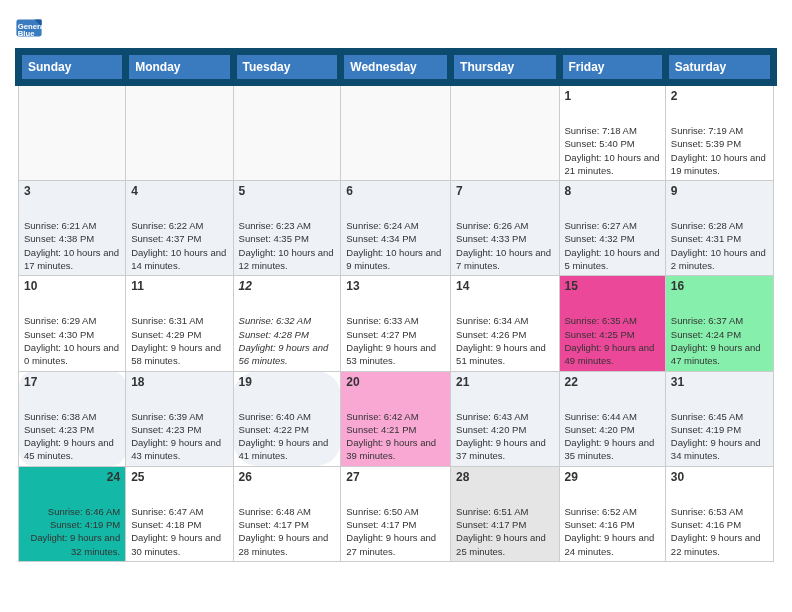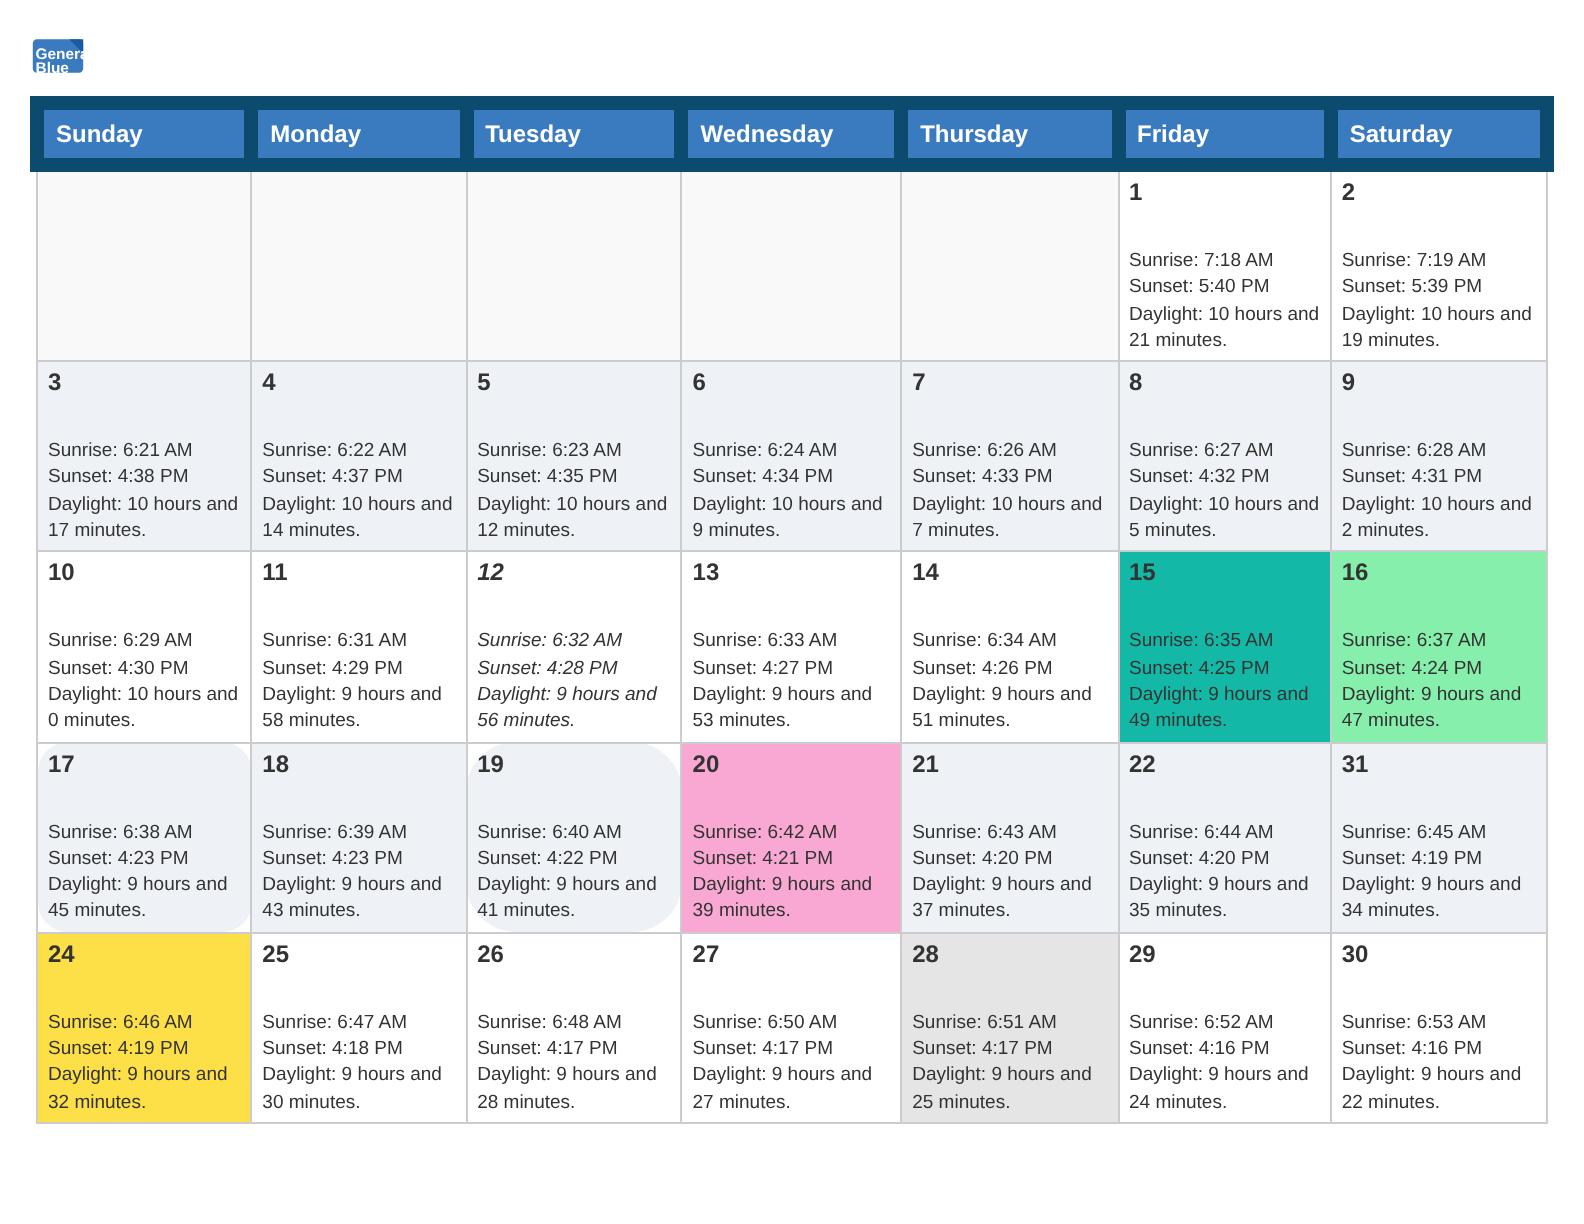--- a/index.html
+++ b/index.html
@@ -185,21 +185,21 @@
             <div class="day-info">Sunrise: 6:32 AM<br>Sunset: 4:28 PM<br>Daylight: 9 hours and 56 minutes.</div>
           </td>
           <td style="background: rgb(255, 255, 255);">
             <div class="day-number">13</div>
             <div class="day-info">Sunrise: 6:33 AM<br>Sunset: 4:27 PM<br>Daylight: 9 hours and 53 minutes.</div>
           </td>
           <td style="background: rgb(255, 255, 255);">
             <div class="day-number">14</div>
             <div class="day-info">Sunrise: 6:34 AM<br>Sunset: 4:26 PM<br>Daylight: 9 hours and 51 minutes.</div>
           </td>
-          <td style="background: #14b8a6;">
+          <td style="background: #ec4899;">
             <div class="day-number">15</div>
             <div class="day-info">Sunrise: 6:35 AM<br>Sunset: 4:25 PM<br>Daylight: 9 hours and 49 minutes.</div>
           </td>
           <td style="background: #86efac;">
             <div class="day-number">16</div>
             <div class="day-info">Sunrise: 6:37 AM<br>Sunset: 4:24 PM<br>Daylight: 9 hours and 47 minutes.</div>
           </td>
         </tr>
         <tr>
           <td style="background: rgb(238, 242, 247); border-radius: 15px;">
@@ -225,21 +225,21 @@
           <td style="background: rgb(238, 242, 247);">
             <div class="day-number">22</div>
             <div class="day-info">Sunrise: 6:44 AM<br>Sunset: 4:20 PM<br>Daylight: 9 hours and 35 minutes.</div>
           </td>
           <td style="background: rgb(238, 242, 247);">
             <div class="day-number">31</div>
             <div class="day-info">Sunrise: 6:45 AM<br>Sunset: 4:19 PM<br>Daylight: 9 hours and 34 minutes.</div>
           </td>
         </tr>
         <tr>
-          <td style="background: #fde047;">
+          <td style="background: #14b8a6; text-align: right;">
             <div class="day-number">24</div>
             <div class="day-info">Sunrise: 6:46 AM<br>Sunset: 4:19 PM<br>Daylight: 9 hours and 32 minutes.</div>
           </td>
           <td style="background: rgb(255, 255, 255);">
             <div class="day-number">25</div>
             <div class="day-info">Sunrise: 6:47 AM<br>Sunset: 4:18 PM<br>Daylight: 9 hours and 30 minutes.</div>
           </td>
           <td style="background: rgb(255, 255, 255);">
             <div class="day-number">26</div>
             <div class="day-info">Sunrise: 6:48 AM<br>Sunset: 4:17 PM<br>Daylight: 9 hours and 28 minutes.</div>

